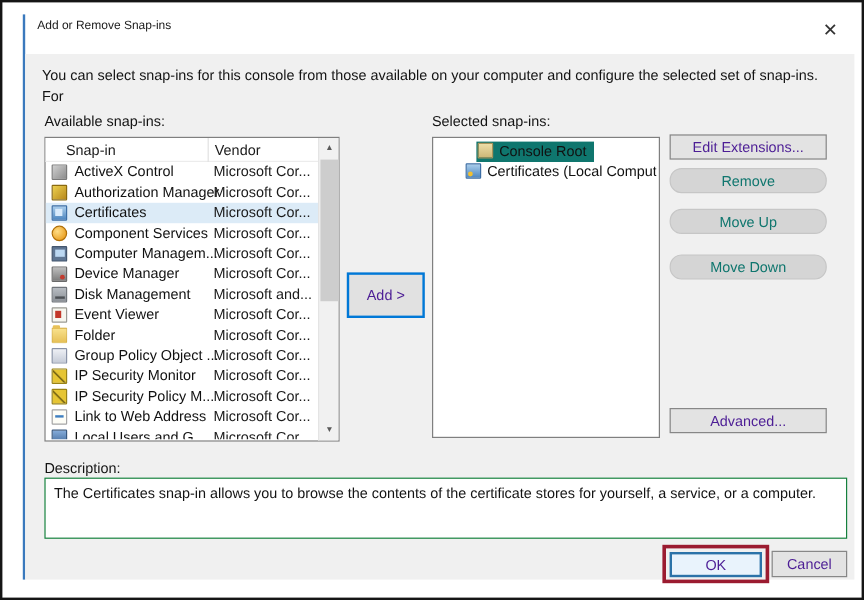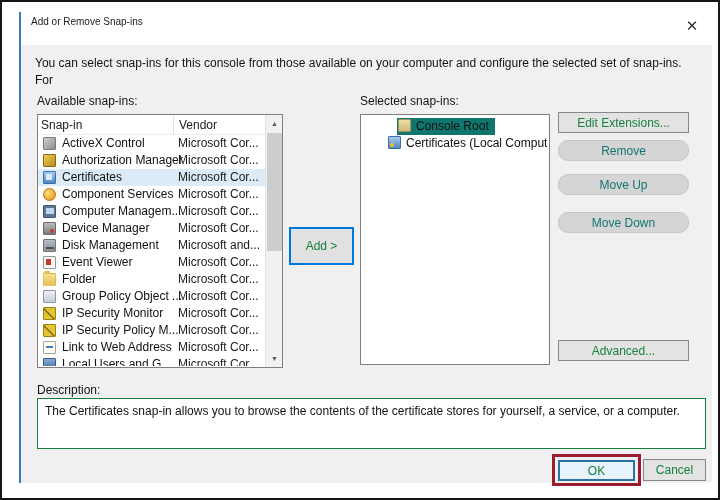--- a/index.html
+++ b/index.html
@@ -57,21 +57,21 @@
   .scroll-down { bottom:0; }
   .scroll-thumb { position:absolute; left:1px; top:18px; width:15px; height:118px; background:#cdcdcd; cursor:pointer; }
   
   #sel-list { left:339px; top:69px; width:190px; height:251px; }
   .tree-row { position:absolute; height:17px; line-height:16px; font-size:12px; white-space:nowrap; overflow:hidden; }
   .tree-root { left:4px; top:3px; padding:0 6px 0 19px; background:#0f766e;margin-left:32px; }
   .tree-child { left:26px; top:20px; right:2px; padding-left:19px; }
   .tree-row .ic { left:1px; top:1px; }
   
   .btn { position:absolute; background:#e3e3e3; border:1px solid #878787; font-family:"Liberation Sans",sans-serif;
-    font-size:12px; color:#15803d; text-align:center; cursor:pointer; }
+    font-size:12px; color:#4c1d95; text-align:center; cursor:pointer; }
   .btn:disabled, .btn.disabled { background:#d5d5d5; border-color:#c6c6c6; color:#0f766e; cursor:default;border-radius:10px; }
   .btn-col { left:537px; width:131px; height:21px; }
   #btn-edit { top:67px; }
   #btn-remove { top:95px; }
   #btn-moveup { top:129px; }
   #btn-movedown { top:167px; }
   #btn-advanced { top:295px; }
   #btn-add { left:268px; top:182px; width:65px; height:38px; border:2px solid #0078d7; background:#e1e1e1; }
   
   #desc-box { position:absolute; left:16px; top:353px; width:669px; height:51px; background:#fff; border:1px solid #15803d; }
@@ -94,21 +94,21 @@
   <div class="dialog-body">
 
     <div class="intro">
       <span>You can select snap-ins for this console from those available on your computer and configure the selected set of snap-ins. For</span><br>
     </div>
 
     <div class="pane-label" style="left:16px; top:49px;">Available snap-ins:</div>
 
     <div class="listbox" id="avail-list">
       <div class="lv-header">
-        <div class="lv-h-cell" style="left:0; width:136px; padding-left:3px;">Snap-in</div>
+        <div class="lv-h-cell" style="left:0; width:136px; padding-left:17px;">Snap-in</div>
         <div class="lv-h-cell" style="left:136px; width:92px; padding-left:5px;">Vendor</div>
       </div>
       <div class="lv-rows">
           <div class="lrow">
             <span class="ic ic-activex"></span>
             <span class="nm">ActiveX Control</span>
             <span class="vd">Microsoft Cor...</span>
           </div>
           <div class="lrow">
             <span class="ic ic-authmgr"></span>

